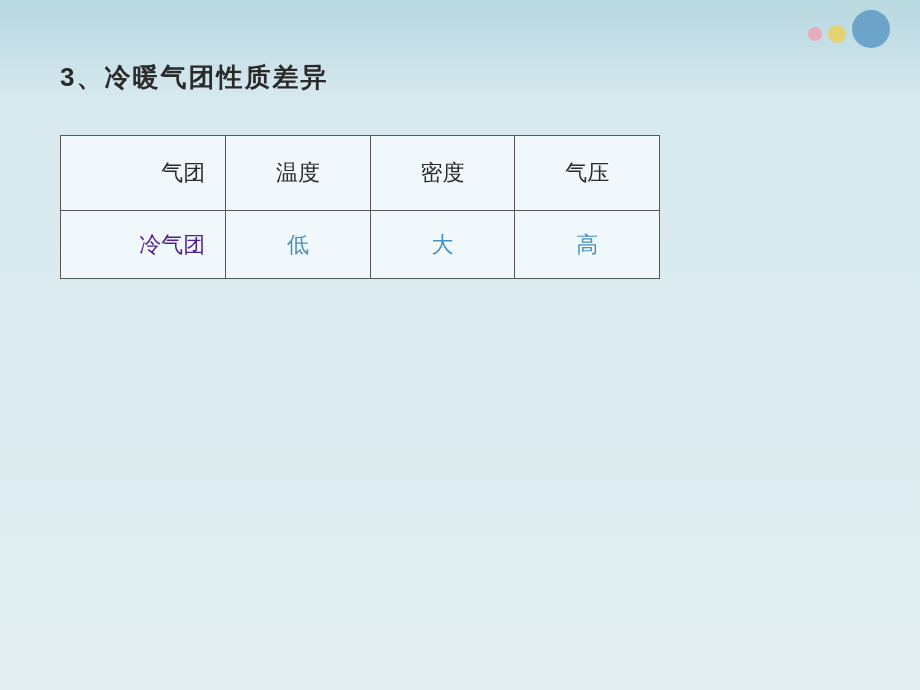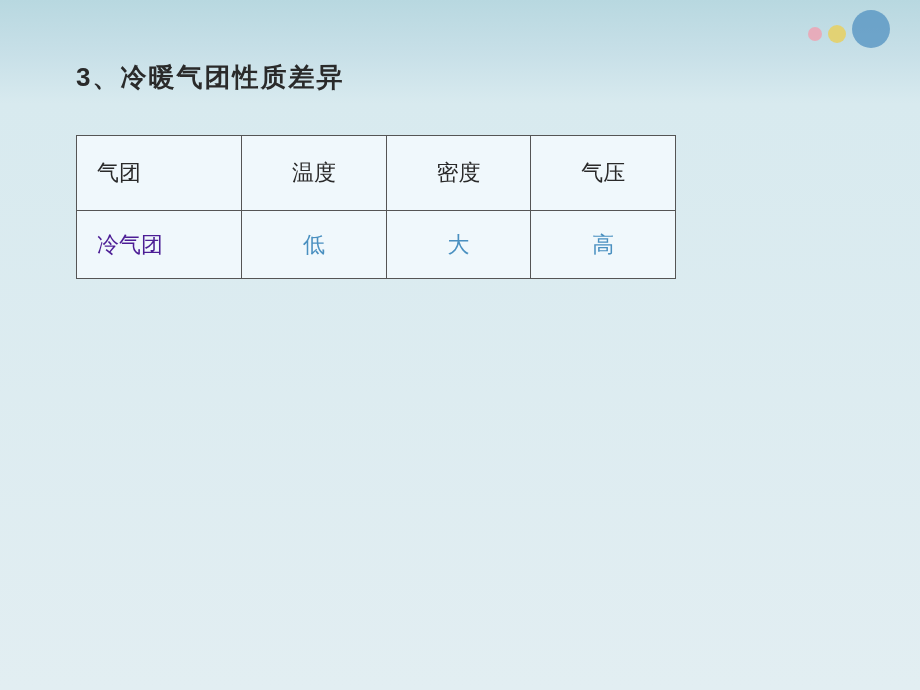--- a/index.html
+++ b/index.html
@@ -47,21 +47,21 @@
       height: 38px;
       border-radius: 50%;
       background: #5090c0;
       opacity: 0.75;
       margin-top: -10px;
     }
 
     .content-area {
       position: absolute;
       top: 60px;
-      left: 76px;
+      left: 60px;
       right: 60px;
     }
 
     .page-title {
       font-size: 26px;
       font-weight: bold;
       color: #2a2a2a;
       margin-bottom: 40px;
       letter-spacing: 2px;
     }
@@ -76,21 +76,21 @@
       background: #f0f8fc;
     }
 
     table, th, td {
       border: 1.5px solid #555;
     }
 
     th, td {
       padding: 18px 20px;
       font-size: 22px;
-      text-align: left;
+      text-align: right;
       vertical-align: middle;
       min-width: 120px;
     }
 
     thead tr th {
       font-weight: normal;
       color: #2a2a2a;
       font-size: 22px;
       padding: 22px 20px;
     }

